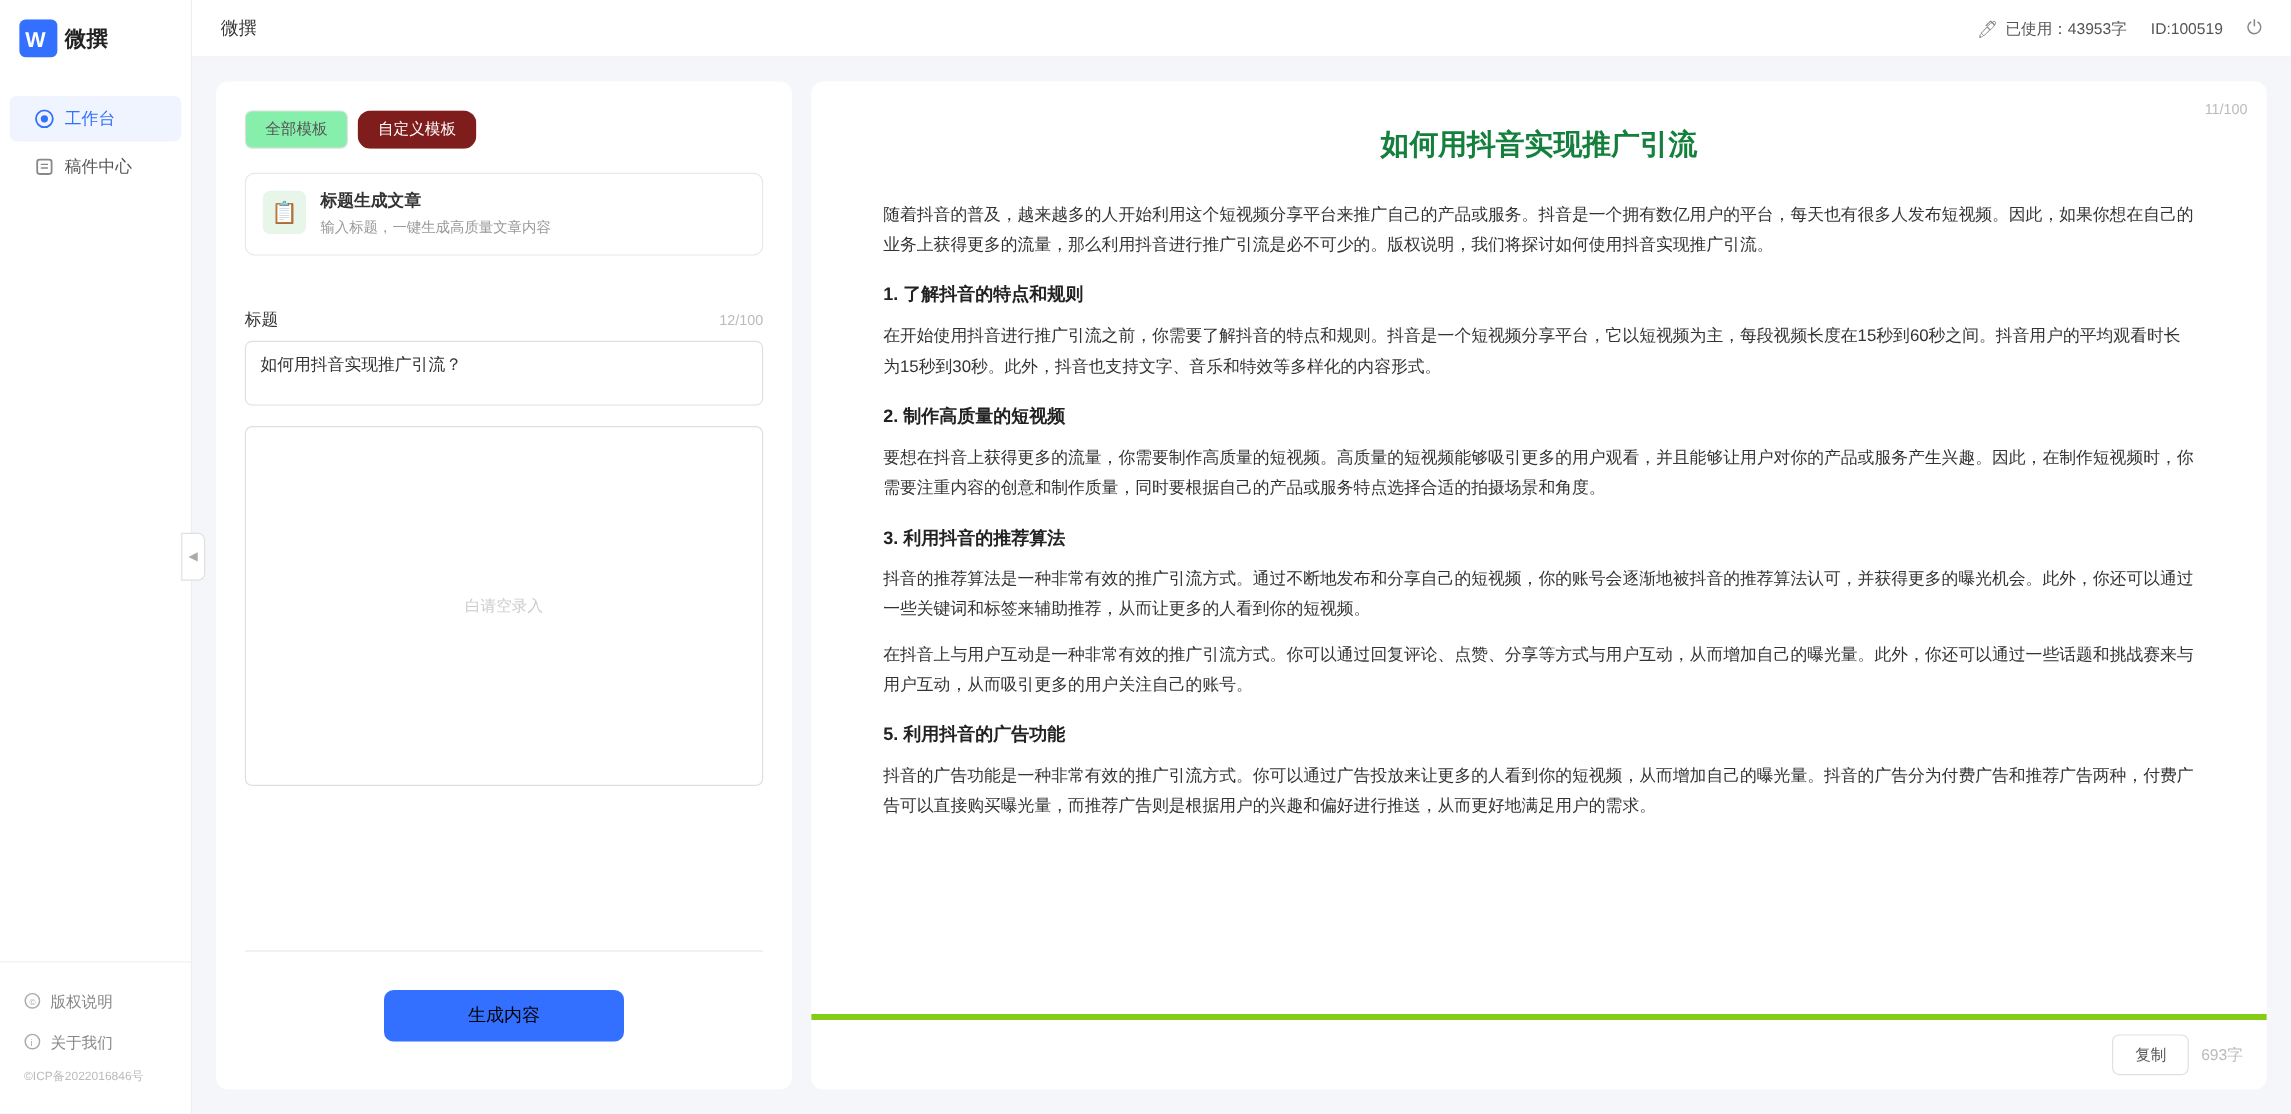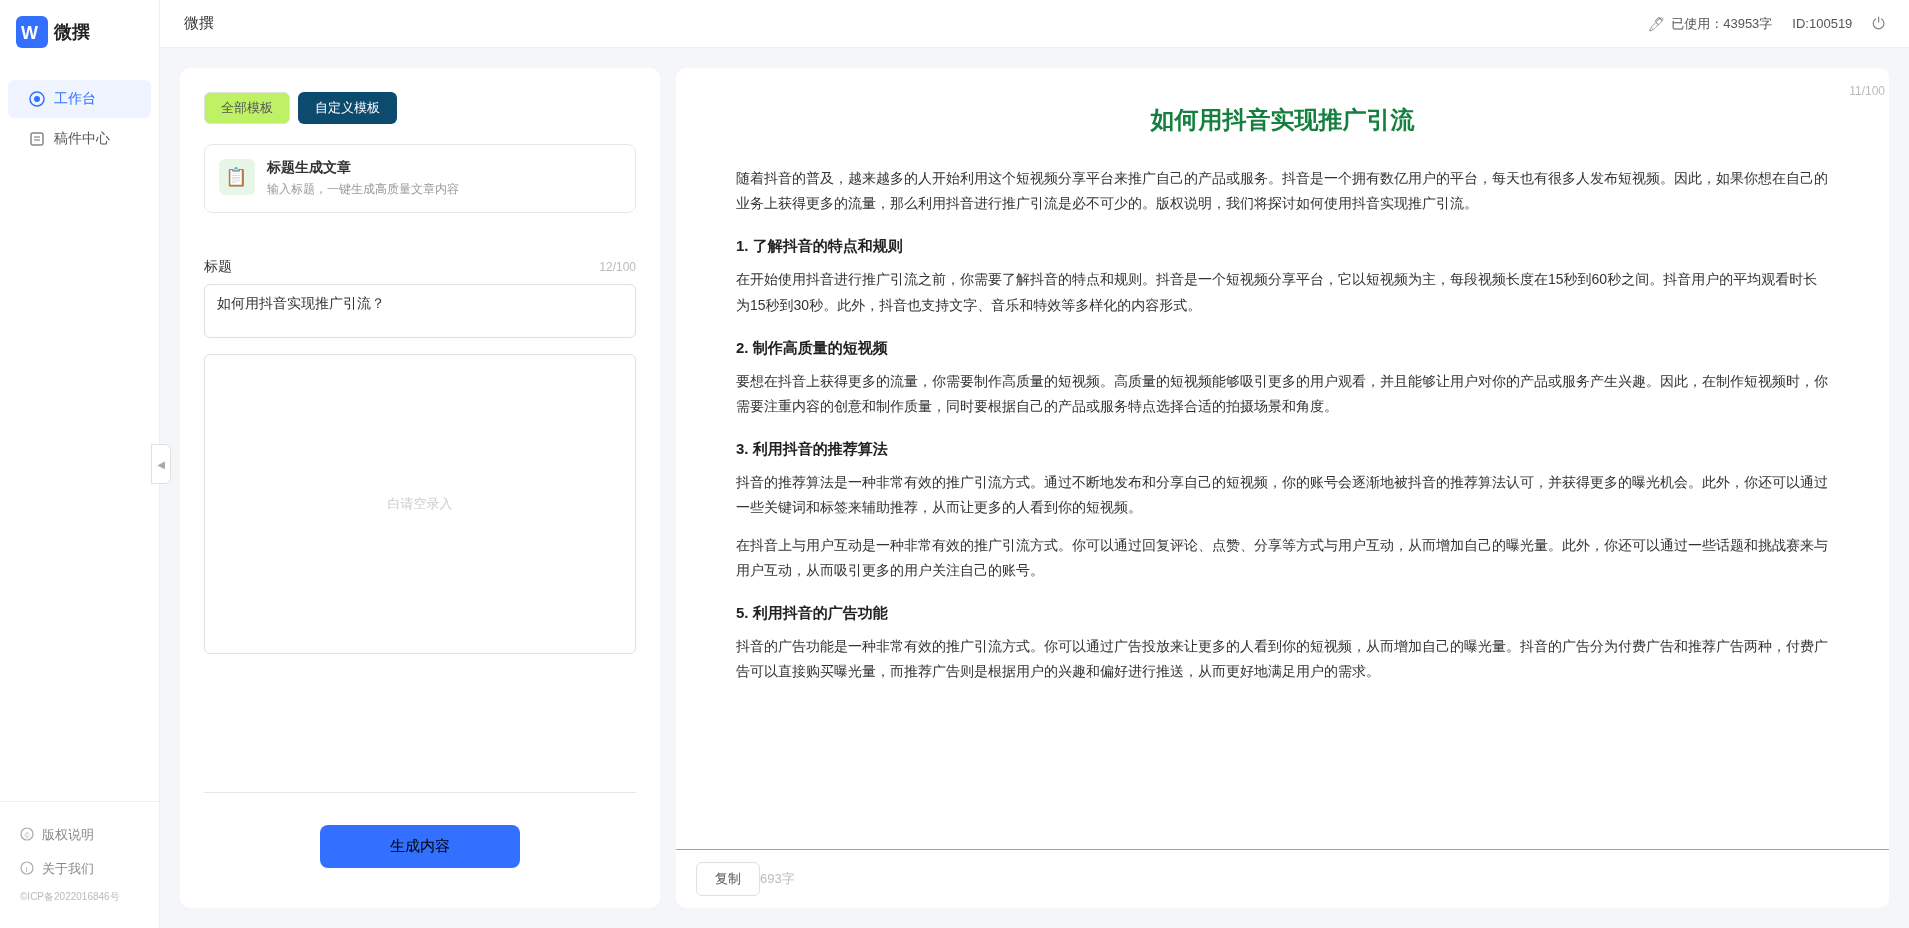--- a/index.html
+++ b/index.html
@@ -152,27 +152,28 @@
       margin-bottom: 20px;
     }
     .tab-btn {
       padding: 6px 16px;
       border-radius: 6px;
       font-size: 13px;
       cursor: pointer;
       border: 1px solid transparent;
     }
     .tab-btn.inactive {
-      background: #bef264;
+      background: #86efac;
       color: #555;
       border-color: #e0e0e0;
     }
     .tab-btn.active {
-      background: #0c4a6e;
+      background: #7f1d1d;
       color: #fff;
+      border-radius: 11px;
     }
     .template-card {
       display: flex;
       align-items: flex-start;
       gap: 12px;
       padding: 14px;
       border: 1px solid #e8e8e8;
       border-radius: 8px;
       margin-bottom: 16px;
       cursor: pointer;
@@ -261,21 +262,21 @@
     }
     .article-title {
       font-size: 24px;
       font-weight: bold;
       color: #15803d;
       margin-bottom: 0;
     }
     .page-counter {
       position: absolute;
       top: 16px;
-      right: 4px;
+      right: 16px;
       font-size: 12px;
       color: #bbb;
     }
     .article-content {
       flex: 1;
       overflow-y: auto;
       padding: 10px 60px 20px 60px;
       font-size: 14px;
       line-height: 1.8;
       color: #333;
@@ -283,24 +284,24 @@
     .article-content p { margin-bottom: 12px; }
     .article-content .section-heading {
       font-size: 15px;
       font-weight: 600;
       color: #222;
       margin: 16px 0 8px 0;
     }
     .article-footer {
       display: flex;
       align-items: center;
-      justify-content: flex-start;
+      justify-content: flex-end;
       padding: 12px 20px;
-      border-top: 1px solid #84cc16;
-      gap: 0;
+      border-top: 5px solid #84cc16;
+      gap: 10px;
     }
     .copy-btn {
       padding: 7px 18px;
       border: 1px solid #e0e0e0;
       border-radius: 6px;
       font-size: 13px;
       cursor: pointer;
       background: #fff;
       color: #555;
     }

